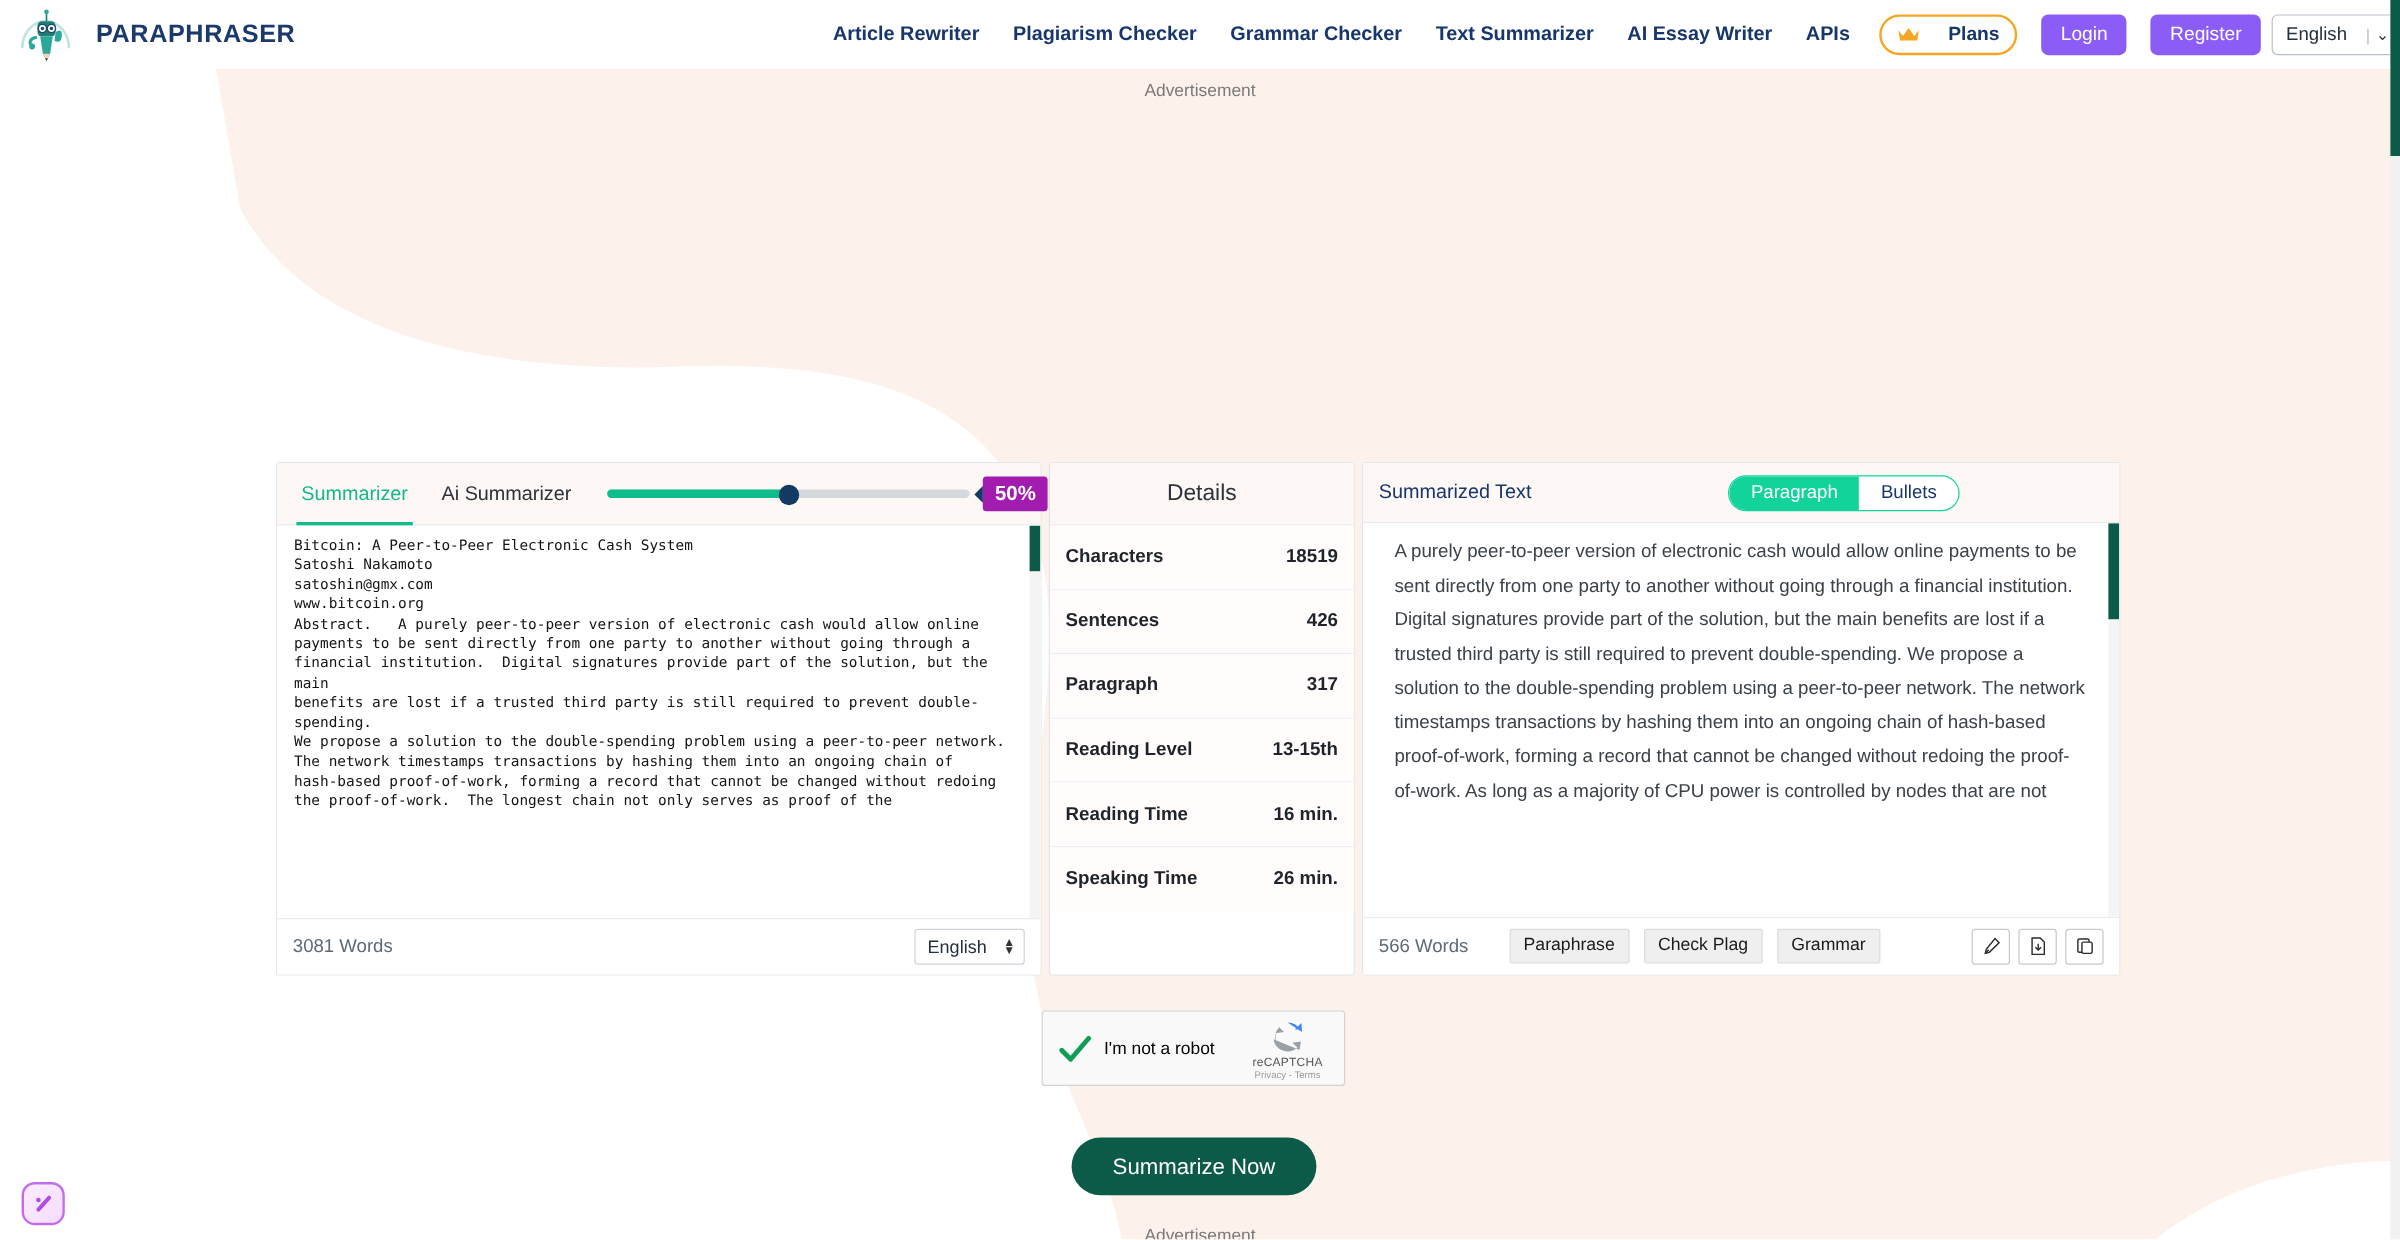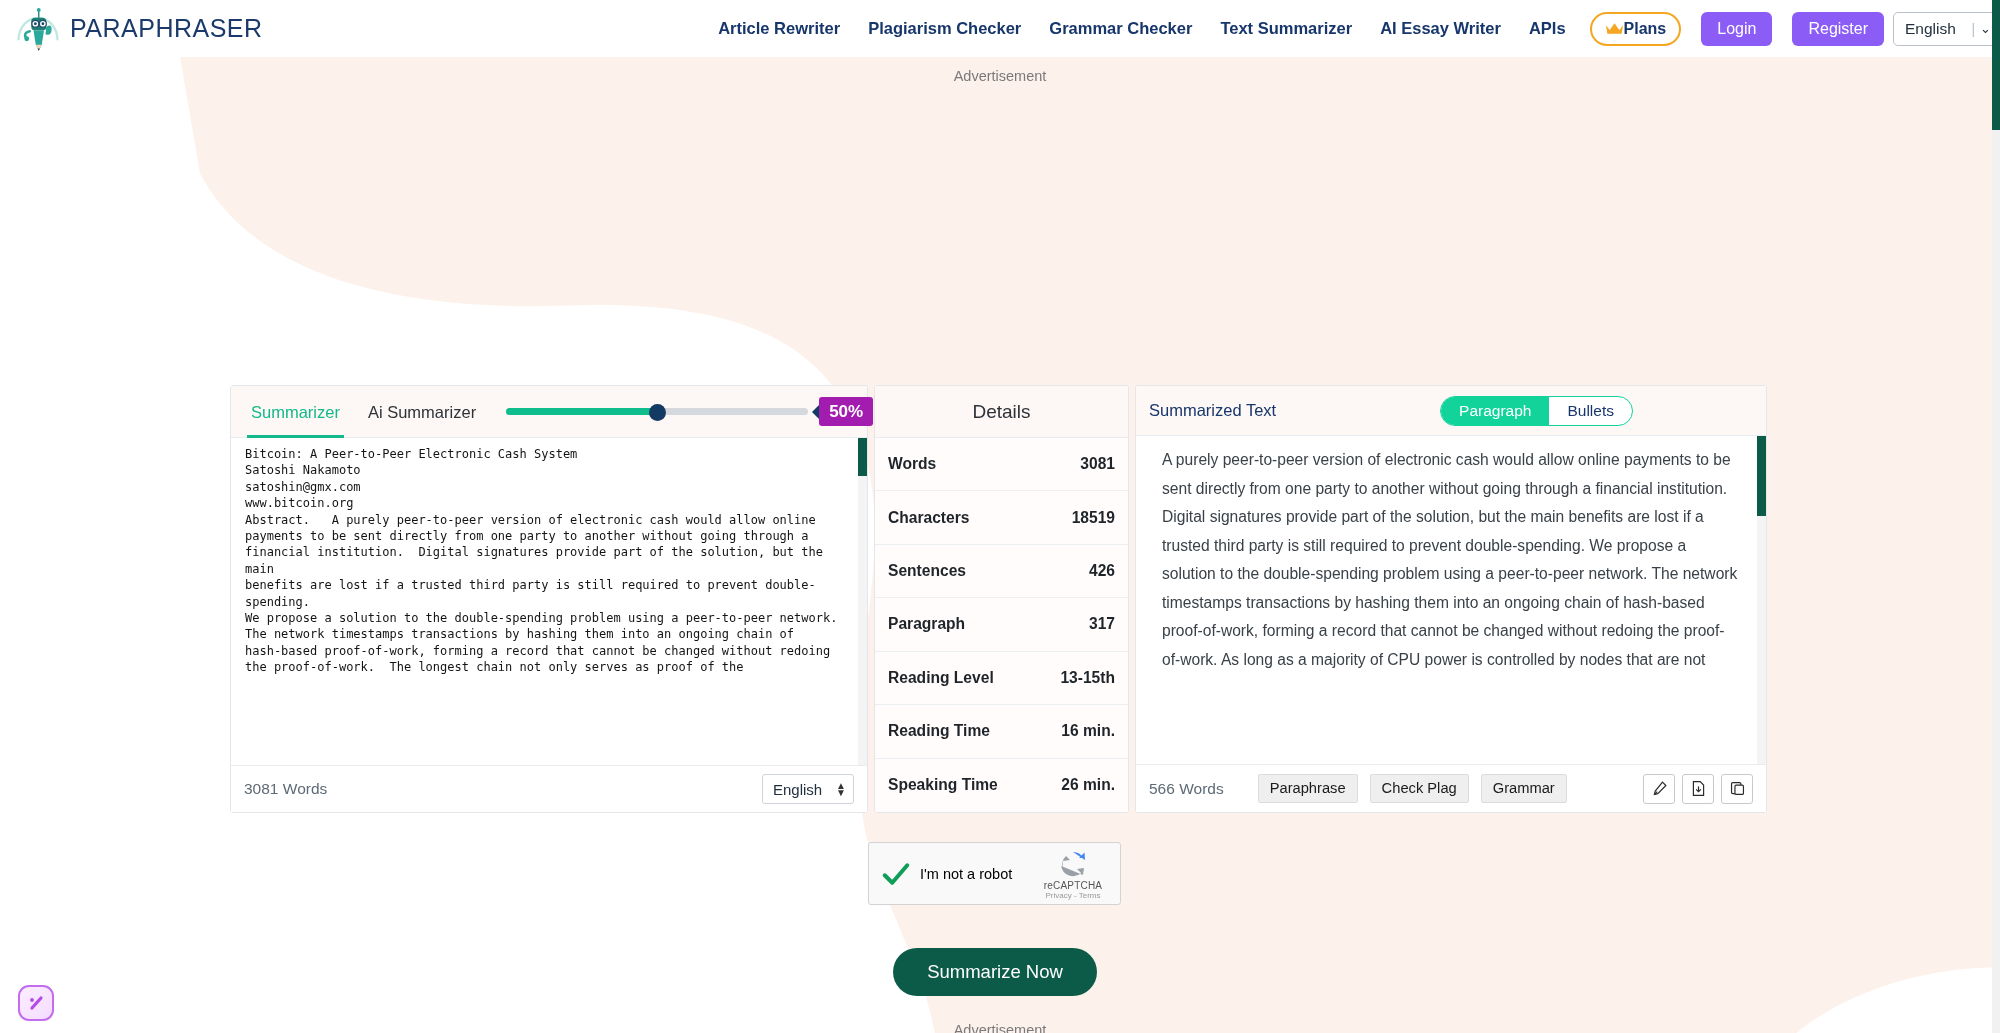--- a/index.html
+++ b/index.html
@@ -19,30 +19,30 @@
 
   
   .header {
     position: absolute; top: 0; left: 0; width: 2000px; height: 57px;
     background: #ffffff; z-index: 30;
     display: flex; align-items: center;
   }
   .brand { display: flex; align-items: center; padding-left: 14px; }
   .brand-logo { width: 48px; height: 50px; display: block; }
   .brand-name {
-    font-size: 25px; font-weight: normal; color: #1b3a6b; letter-spacing: .5px;
-    margin-left: 8px; font-family: "Liberation Sans", sans-serif;
+    font-size: 21px; font-weight: bold; color: #1b3a6b; letter-spacing: .5px;
+    margin-left: 18px; font-family: "Liberation Sans", sans-serif;
   }
   .nav { margin-left: auto; display: flex; align-items: center; gap: 0; }
   .nav-link {
     color: #17366b; font-size: 16.5px; font-weight: bold; text-decoration: none;
     padding: 0 14px; white-space: nowrap; line-height: 57px;
   }
   .btn-plans {
-    display: inline-flex; align-items: center; gap: 0;
+    display: inline-flex; align-items: center; gap: 24px;
     border: 2px solid #f5a623; border-radius: 20px; height: 34px;
     padding: 0 13px; margin-left: 10px; background: #fff;
     color: #17366b; font-size: 16px; font-weight: bold; white-space: nowrap;
   }
   .crown { font-size: 15px; color: #f5a623; line-height: 1; }
   .btn-dark {
     display: inline-flex; align-items: center; justify-content: center;
     background: #8b5cf6; color: #fff; border-radius: 6px; height: 34px;
     padding: 0 16px; margin-left: 20px; font-size: 16px; font-weight: 400;
     border: none; white-space: nowrap;
@@ -341,24 +341,20 @@
         <div class="foot-select">
           <span>English</span>
           <span class="spin">▲<br>▼</span>
         </div>
       </div>
     </div>
 
     <div class="panel panel-details">
       <div class="details-head">Details</div>
       <div class="detail-row">
-        <span>Words</span>
-        <span>3081</span>
-      </div>
-      <div class="detail-row">
         <span>Characters</span>
         <span>18519</span>
       </div>
       <div class="detail-row">
         <span>Sentences</span>
         <span>426</span>
       </div>
       <div class="detail-row">
         <span>Paragraph</span>
         <span>317</span>

